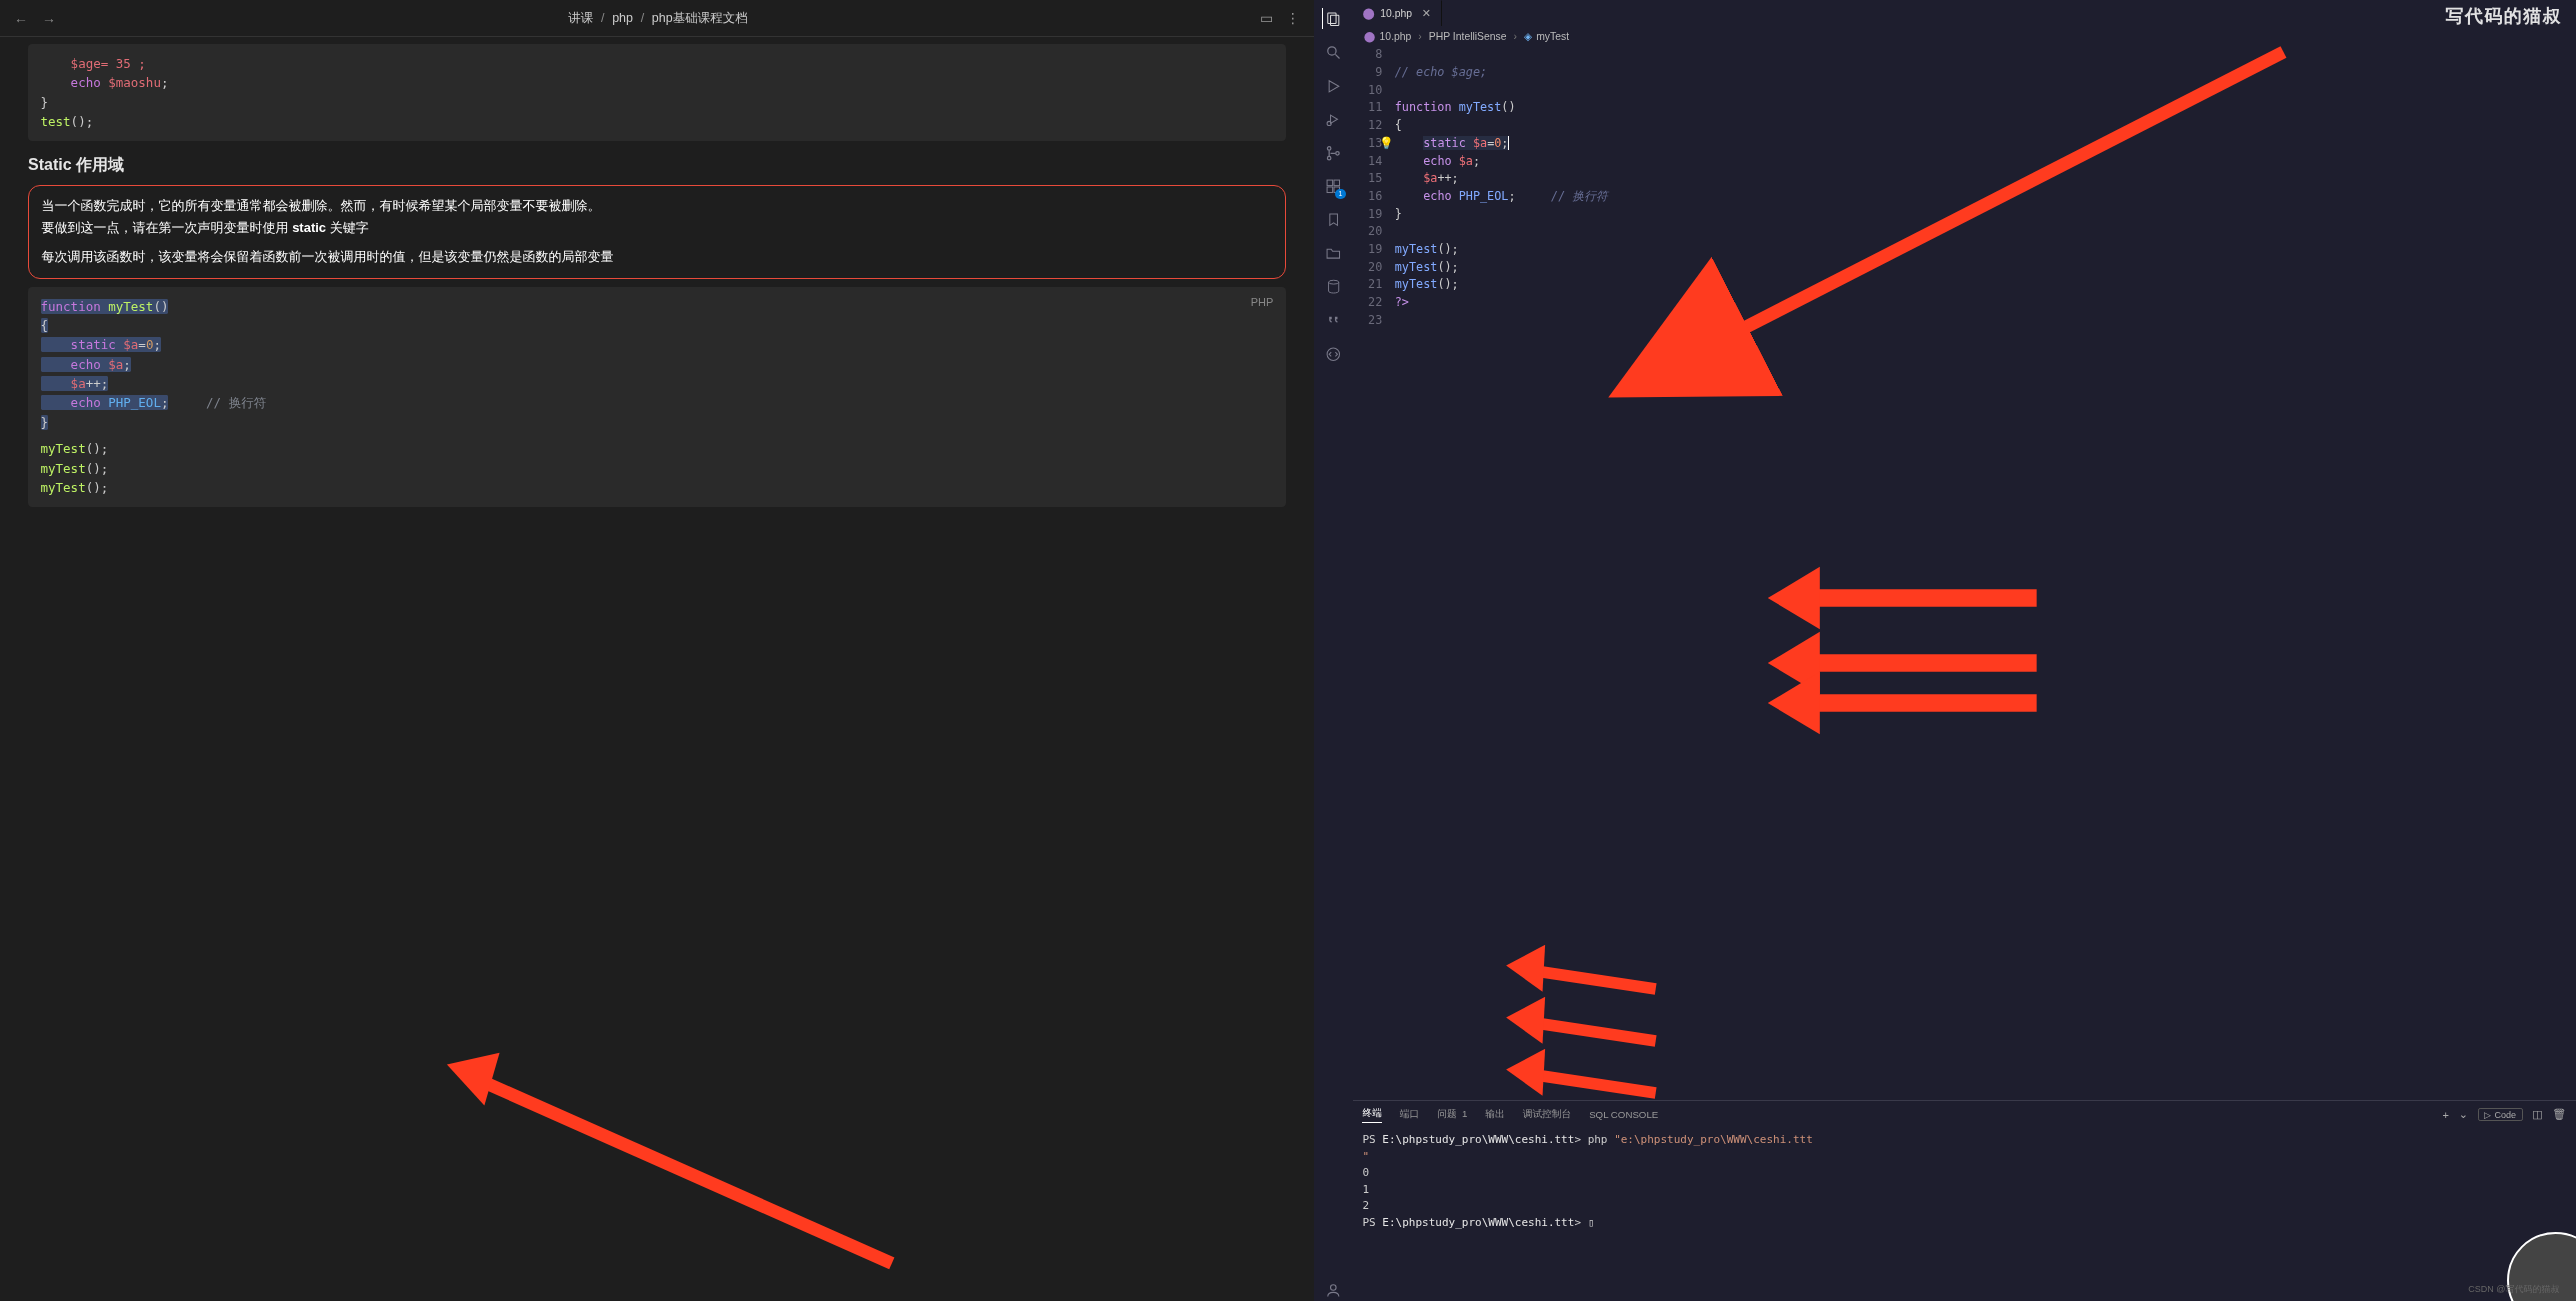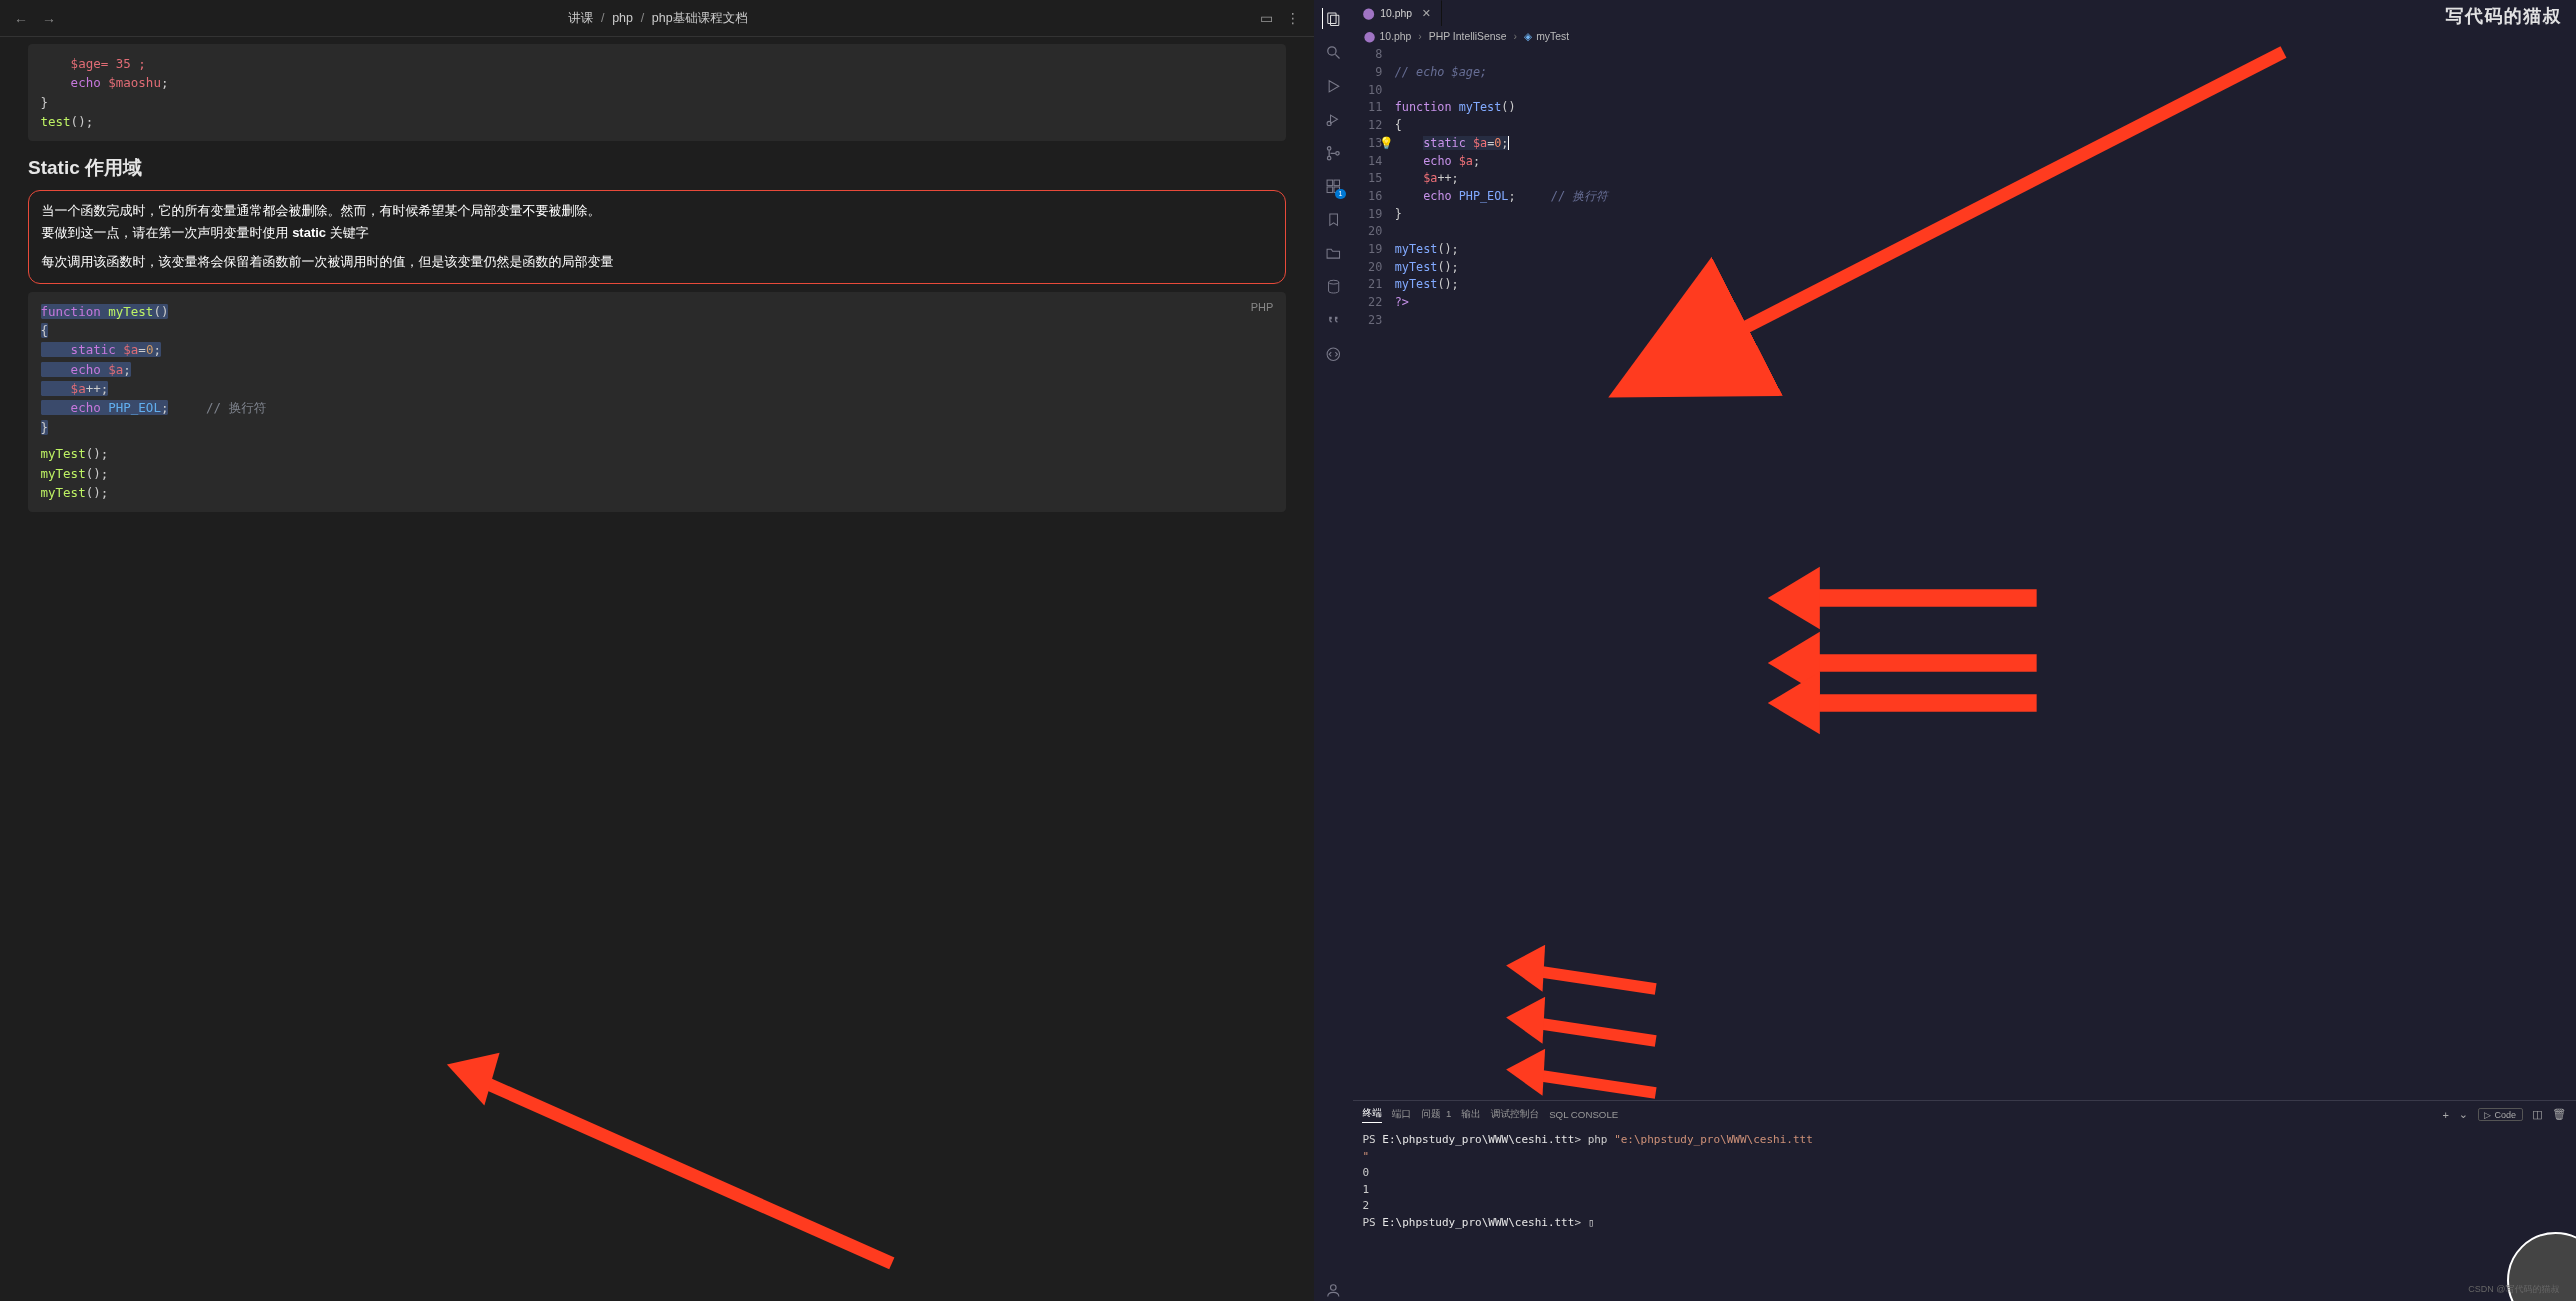--- a/index.html
+++ b/index.html
@@ -50,21 +50,21 @@
       font-family: "Segoe UI", sans-serif;
     }
     .sel { background: #3a4a6b; border-radius: 1.4px; }
     .kw { color: #c678dd; }
     .fn { color: #bef264; }
     .var { color: #e06c75; }
     .num { color: #d19a66; }
     .id  { color: #61afef; }
     .cm  { color: #7f848e; }
     .section-title {
-      font-size: 19px; font-weight: 600; color: #e6e6e6; margin: 14px 0 8.3px 0;
+      font-size: 16px; font-weight: 600; color: #e6e6e6; margin: 14px 0 8.3px 0;
     }
     .callout {
       border: 1.4px solid #e84a3a;
       border-radius: 12px;
       padding: 9.7px 12.5px;
       font-size: 13px;
       line-height: 1.65;
       color: #ffffff;
       margin-bottom: 8.3px;
     }
@@ -129,21 +129,21 @@
     .enum { color:#f78c6c; }
     .ecm { color:#676e95; font-style:italic; }
     .econst { color:#82aaff; }
     .cursor { border-left:0.7px solid #fff; }
     .panel {
       background:#1e1e2e; border-top:0.7px solid #3a3a4a;
       display:flex; flex-direction:column;
       height: 201px;
     }
     .panel-tabs {
-      display:flex; align-items:center; gap:10px;
+      display:flex; align-items:center; gap:18px;
       padding:5.5px 9.7px; font-size:9.7px; color:#999;
     }
     .panel-tab.active { color:#fff; border-bottom:0.7px solid #fff; padding-bottom:2.1px; }
     .panel-tools { margin-left:auto; display:flex; gap:9.7px; align-items:center; color:#aaa; font-size:11px; }
     .panel-tools .pill { border:0.7px solid #555; border-radius:2.1px; padding:0.7px 5.5px; font-size:9px; display:flex; align-items:center; gap:3.5px; }
     .terminal {
       flex:1; padding:4.2px 9.7px;
       font-family:Consolas,monospace; font-size:11px;
       color:#ccc; line-height:1.5;
       white-space:pre-wrap; overflow:hidden;

